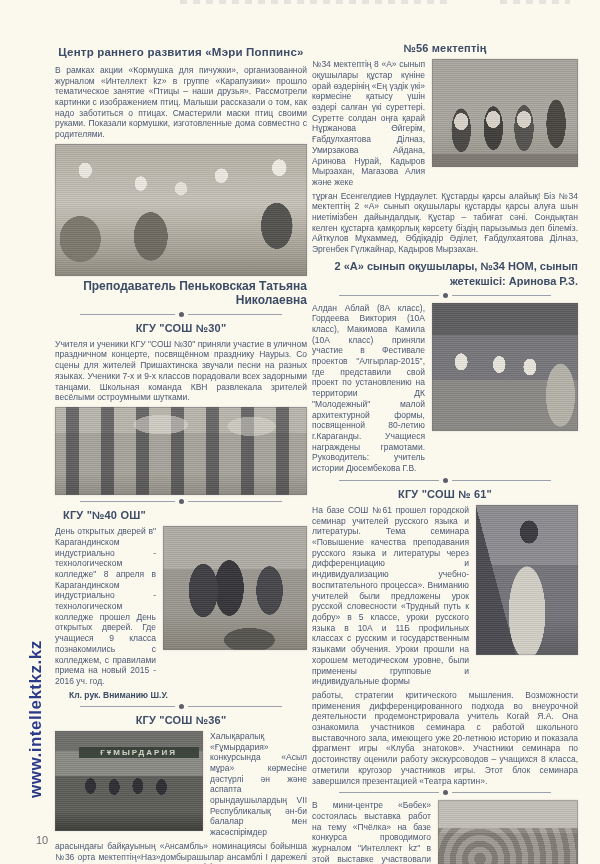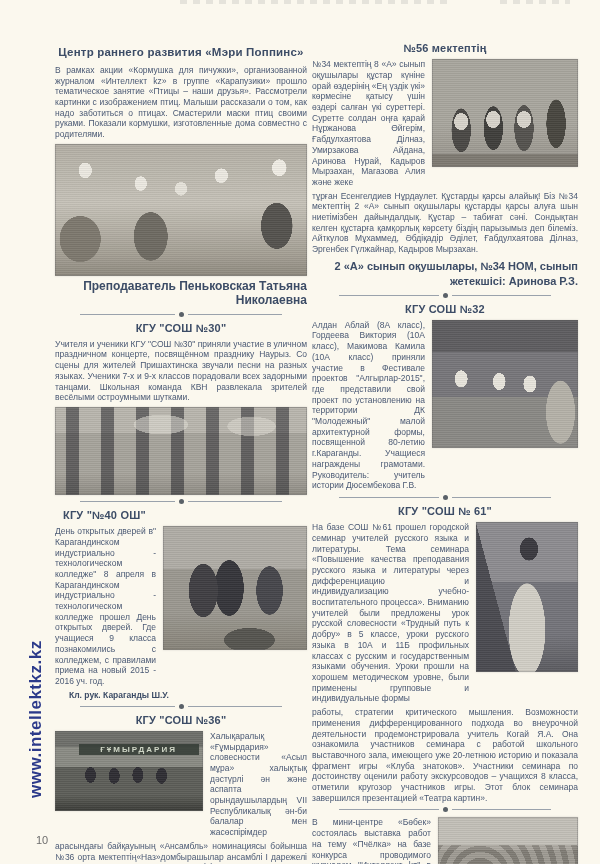--- a/index.html
+++ b/index.html
@@ -75,21 +75,21 @@
       linear-gradient(180deg,#b9b6ae 0 30%,#a7a49c 30% 75%,#8f8c84 100%);
   }
   .ph3{width:144px;height:124px;
     background:
       radial-gradient(ellipse 24px 44px at 28% 52%,#3f3e42 60%,transparent 61%),
       radial-gradient(ellipse 24px 46px at 46% 50%,#35353a 60%,transparent 61%),
       radial-gradient(ellipse 22px 40px at 74% 52%,#46464b 60%,transparent 61%),
       radial-gradient(ellipse 42px 20px at 60% 92%,#55544f 60%,transparent 61%),
       linear-gradient(180deg,#b0ada6 0 35%,#9b9890 35% 70%,#878379 100%);
   }
-  .ph4{width:148px;height:80px;
+  .ph4{width:148px;height:100px;
     background:
       radial-gradient(ellipse 9px 13px at 24% 55%,#2e2d33 60%,transparent 61%),
       radial-gradient(ellipse 9px 13px at 40% 56%,#2e2d33 60%,transparent 61%),
       radial-gradient(ellipse 9px 13px at 56% 55%,#2e2d33 60%,transparent 61%),
       radial-gradient(ellipse 9px 13px at 72% 56%,#2e2d33 60%,transparent 61%),
       linear-gradient(180deg,#6e6f6a 0 20%,#8a8b84 20% 45%,#5d5e58 45% 80%,#3a3b37 100%);
     text-decoration: underline;
   }
   .ph5{width:146px;height:108px;
     background:
@@ -179,36 +179,36 @@
       <i class="dd"></i>
       <i class="dl"></i>
     </div>
 
   <article>
     <h2 class="left-align">КГУ "№40 ОШ"</h2>
     <div class="row">
       <p class="body">День открытых дверей в" Карагандинском индустриально - технологическом колледже" 8 апреля в Карагандинском индустриально - технологическом колледже прошел День открытых дверей. Где учащиеся 9 класса познакомились с колледжем, с правилами приема на новый 2015 - 2016 уч. год.</p>
       <div class="photo ph3" aria-label="Учащиеся 9 класса знакомятся с колледжем"></div>
     </div>
-    <div class="byline-left">Кл. рук. Караганды Ш.У.</div>
+    <div class="byline-left">Кл. рук. Вниманию Ш.У.</div>
   </article>
 
   <div class="divider">
       <i class="dl"></i>
       <i class="dd"></i>
       <i class="dl"></i>
     </div>
 
   <article>
     <h2>КГУ "СОШ №36"</h2>
     <div class="row">
       <div class="photo ph4" aria-label="Домбырашылар ансамблі сахнада">
         <span class="banner">ҒҰМЫРДАРИЯ</span>
       </div>
-      <p class="body">Халықаралық «Ғұмырдария» словесности «Асыл мұра» халықтық дәстүрлі ән және аспапта орындаушылардың VII Республикалық ән-би балалар мен жасөспірімдер</p>
+      <p class="body">Халықаралық «Ғұмырдария» конкурсында «Асыл мұра» көрмесіне дәстүрлі ән және аспапта орындаушылардың VII Республикалық ән-би балалар мен жасөспірімдер</p>
     </div>
     <p class="body">арасындағы байқауының «Ансамбль» номинациясы бойынша  №36 орта мектептің«Наз»домбырашылар ансамблі  I дарежелі диплом мен марапатталды Жетекшісі Большакенова Назгул Максутовна. Твочестволық табыс тілейміз.</p>
   </article>
 
 </div>
 
 <div class="col col-right">
 
   <article>
     <h2>№56 мектептің</h2>
@@ -220,21 +220,20 @@
     <div class="byline-right">2 «А» сынып оқушылары, №34 НОМ, сынып жетекшісі: Аринова Р.З.</div>
   </article>
 
   <div class="divider">
       <i class="dl"></i>
       <i class="dd"></i>
       <i class="dl"></i>
     </div>
 
   <article>
-    <h2>КГУ СОШ №32</h2>
     <div class="row">
       <p class="body">Алдан Аблай (8А класс), Гордеева Виктория (10А класс), Макимова Камила (10А класс) приняли участие в Фестивале проектов "Алгырлар-2015", где представили свой проект по установлению на территории ДК "Молодежный" малой архитектурной формы, посвященной 80-летию г.Караганды. Учащиеся награждены грамотами. Руководитель: учитель истории Дюсембекова Г.В.</p>
       <div class="photo ph6" aria-label="Учащиеся с грамотами"></div>
     </div>
   </article>
 
   <div class="divider">
       <i class="dl"></i>
       <i class="dd"></i>
       <i class="dl"></i>

